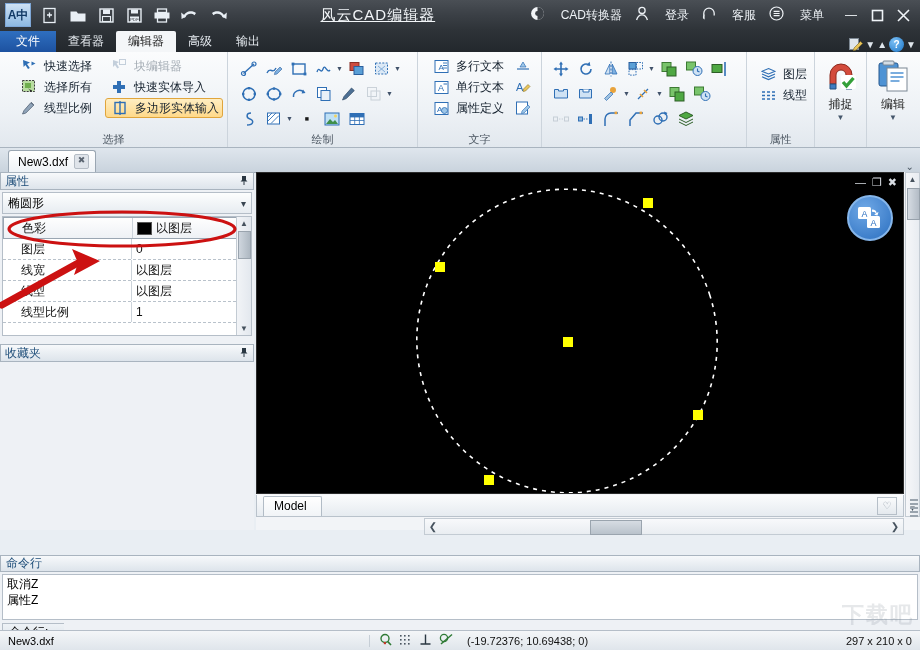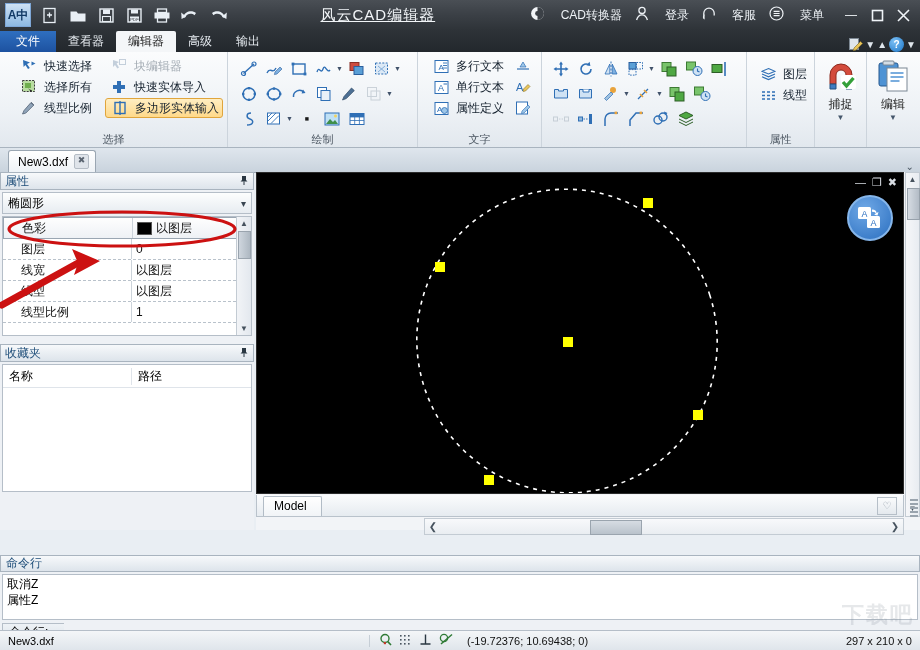--- a/index.html
+++ b/index.html
@@ -829,26 +829,20 @@
 
     <div class="panelhdr" style="margin-top:8px">
       <span>收藏夹</span>
       <span class="pin">
         <svg width="10" height="11" viewBox="0 0 10 11">
             <path d="M3 1h4v4l1.5 1.5H1.5L3 5z" fill="#2a3742"></path>
             <path d="M5 6.5V10" stroke="#2a3742"></path>
           </svg>
       </span>
     </div>
-    <div class="favtbl">
-      <div class="favhdr">
-        <div class="c1">名称</div>
-        <div class="c2">路径</div>
-      </div>
-    </div>
   </div>
 
   <div class="canvaswrap">
     <div class="mdi">
       <svg width="646" height="320" viewBox="0 0 646 320" style="display:block">
         <ellipse cx="310" cy="168" rx="150" ry="152" fill="none" stroke="#ffffff" stroke-width="1.6" stroke-dasharray="4 5" transform="rotate(-18 310 168)"></ellipse>
         <rect x="386" y="25" width="10" height="10" fill="#ffff00"></rect>
         <rect x="178" y="89" width="10" height="10" fill="#ffff00"></rect>
         <rect x="306" y="164" width="10" height="10" fill="#ffff00"></rect>
         <rect x="436" y="237" width="10" height="10" fill="#ffff00"></rect>

